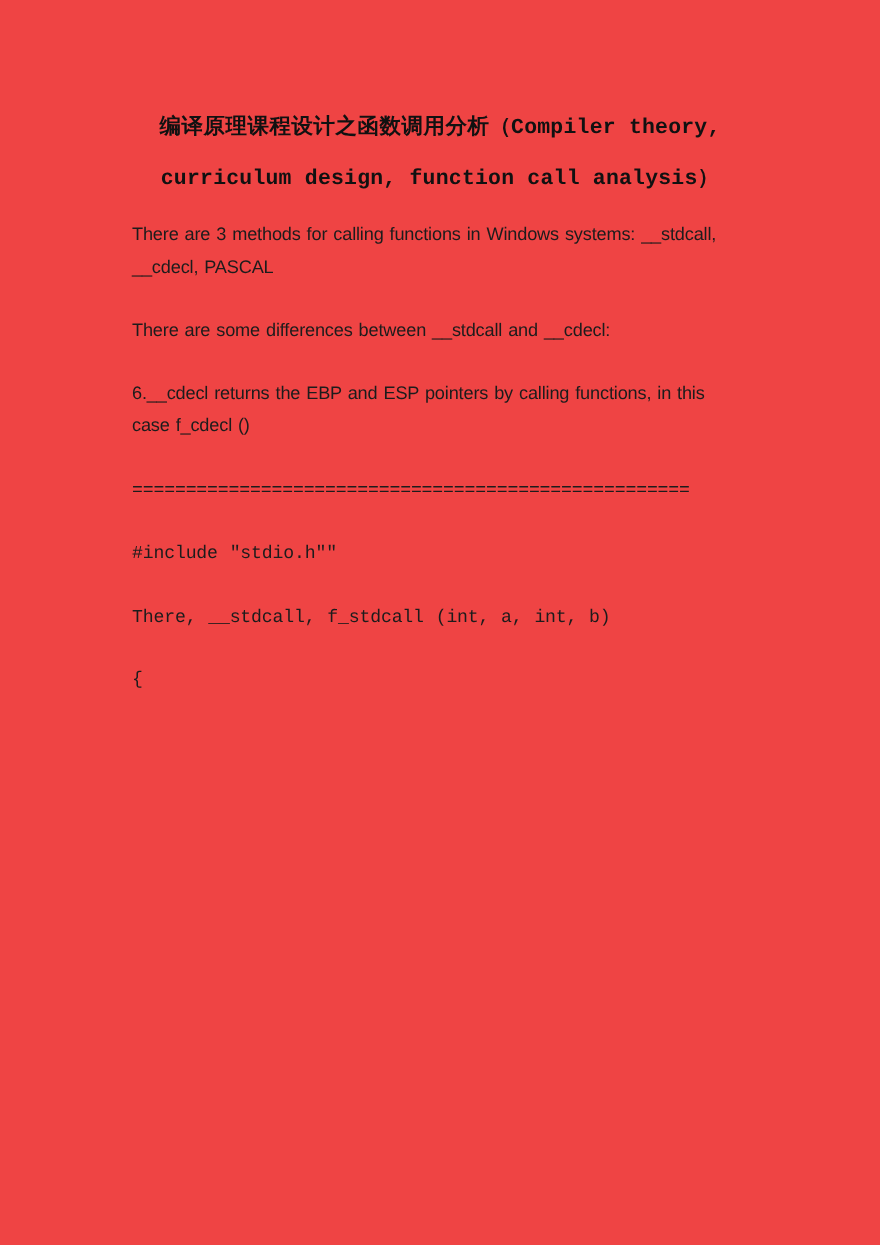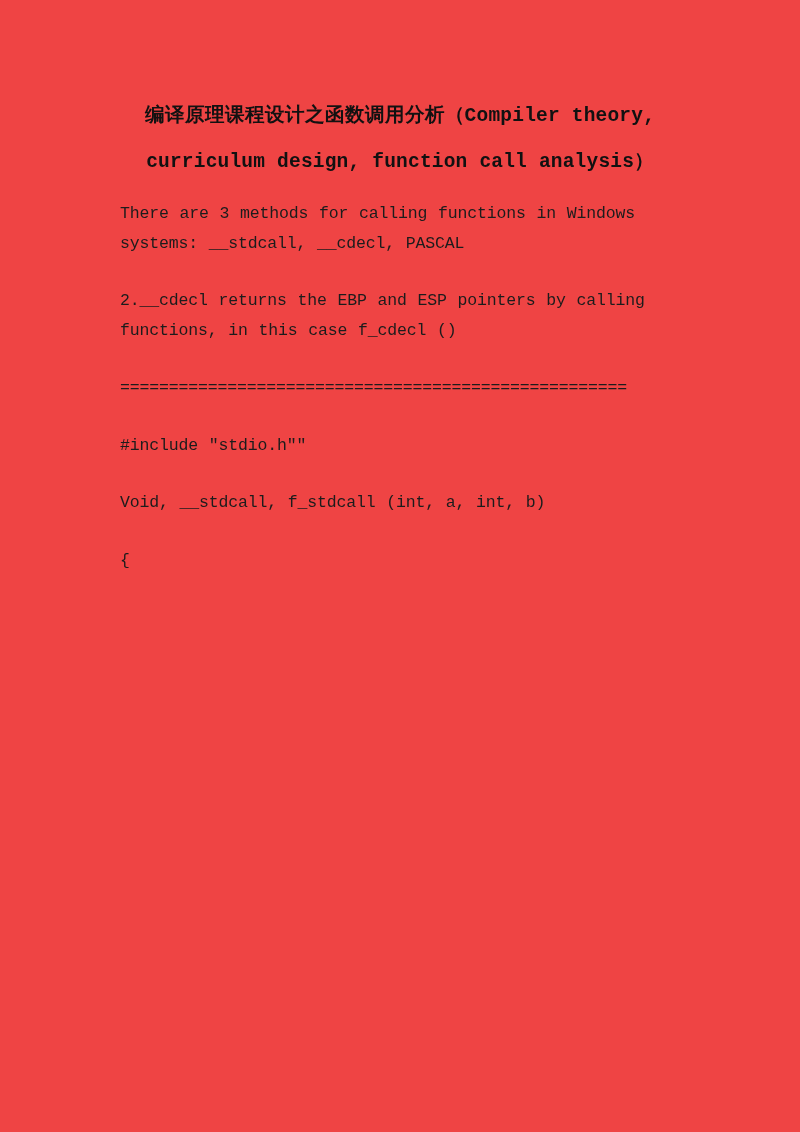--- a/index.html
+++ b/index.html
@@ -43,21 +43,21 @@
     font-family: "DejaVu Sans", "Liberation Sans", sans-serif;
     font-weight: bold;
     letter-spacing: 0.5px;
   }
 
   
   .para {
     margin: 0 0 28px 0;
     font-size: 16.5px;
     line-height: 29.5px;
-    font-family: Liberation Mono, monospace;
+    font-family: Liberation Sans, sans-serif;
     color: #1c1c1c;
     letter-spacing: -0.15px;
     word-spacing: 1px;
     white-space: pre-wrap;
   }
   .para:last-child { margin-bottom: 0; }
 
   
   .rule-line {
     margin: 0 0 28px 0;
@@ -87,27 +87,28 @@
 <div class="page">
   <div class="doc-body">
 
     <h1 class="doc-title"><span class="cjk">编译原理课程设计之函数调用分析</span><span class="latin">（Compiler theory, curriculum design, function call analysis）</span></h1>
 
     <p class="para">There are 3 methods for calling functions in Windows systems: __stdcall, __cdecl, PASCAL</p>
 
 
 
 
+    <p class="para">There are some differences between __stdcall and __cdecl:</p>
 
 
-    <p class="para">2.__cdecl returns the EBP and ESP pointers by calling functions, in this case f_cdecl ()</p>
+    <p class="para">6.__cdecl returns the EBP and ESP pointers by calling functions, in this case f_cdecl ()</p>
 
     <div class="rule-line">====================================================</div>
 
     <p class="code-line">#include "stdio.h""</p>
 
-    <p class="code-line">Void, __stdcall, f_stdcall (int, a, int, b)</p>
+    <p class="code-line">There, __stdcall, f_stdcall (int, a, int, b)</p>
 
     <p class="code-line">{</p>
 
 
   </div>
 </div>
 
 </body></html>

